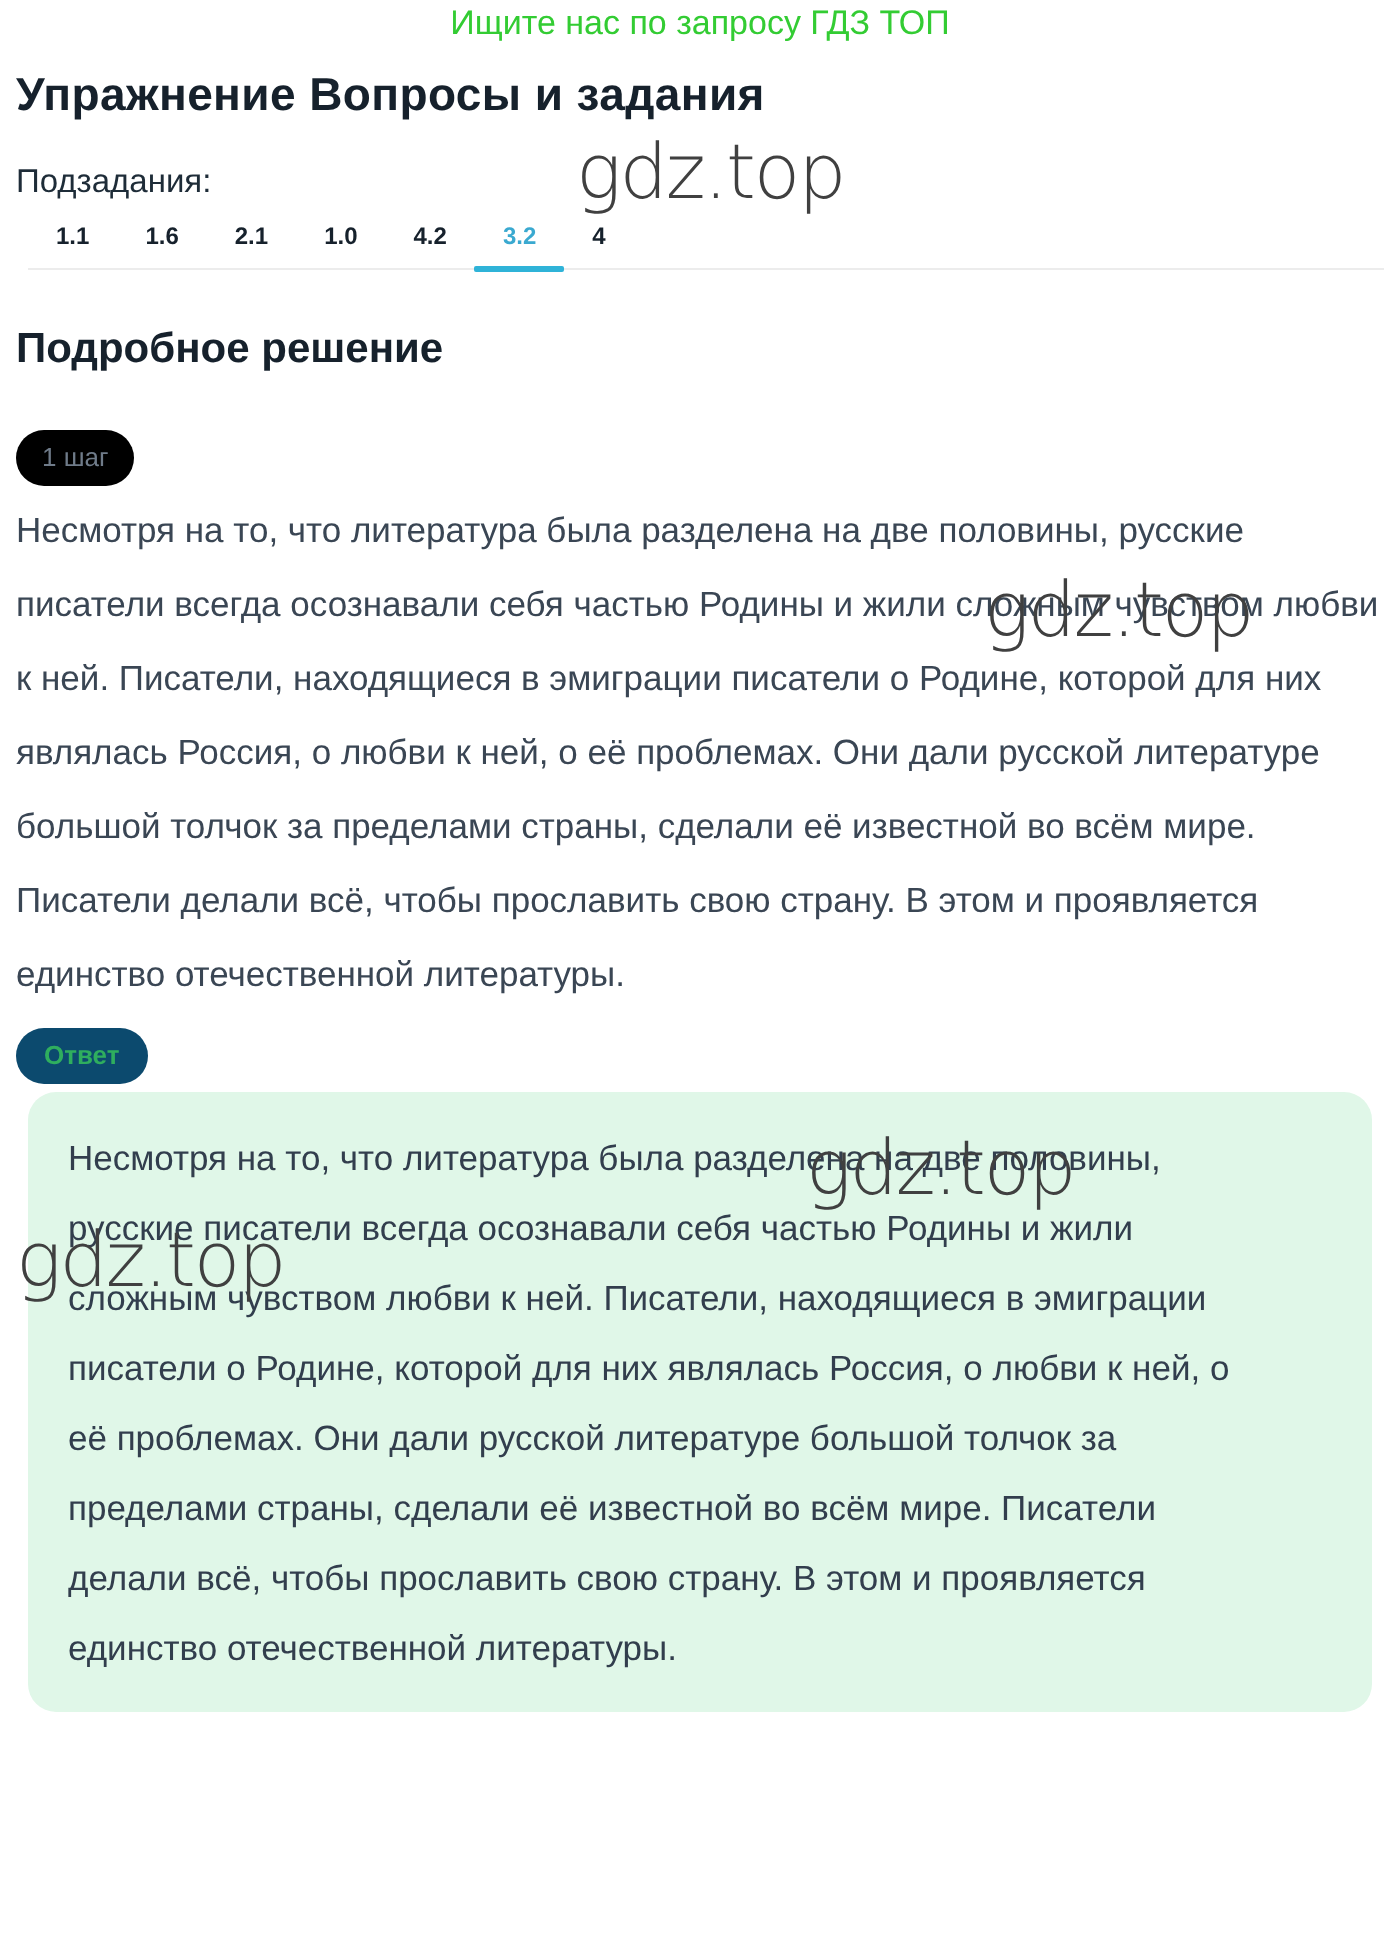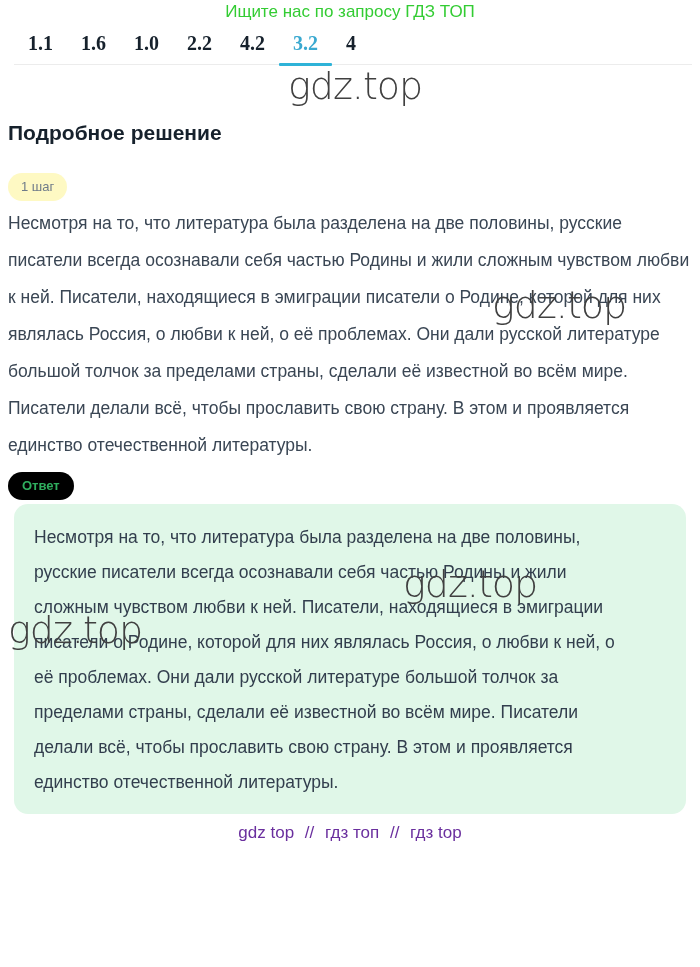--- a/index.html
+++ b/index.html
@@ -43,49 +43,48 @@
   }
   .tabs {
     display: flex;
     margin-top: 6px;
     margin-left: 6px;
     border-bottom: 1px solid #ececec;
   }
   .tab {
     position: relative;
     padding: 4px 14px 9px;
-    font-size: 20px;
+    font-size: 12px;
     font-weight: 600;
     color: #16212c;
     cursor: pointer;
     white-space: nowrap;
-    font-family: Liberation Serif, serif;
   }
   .tab--active { color: #3aa9d0; }
   .tab--active::after {
     content: "";
     position: absolute;
     left: 0; right: 0; bottom: -2px;
     height: 3px;
     background: #2fb3d8;
     border-radius: 1px;
   }
 
   
   .solution-heading {
-    margin-top: 56px;
+    margin-top: 28px;
     font-size: 21px;
     font-weight: 700;
     color: #16212c;
   }
   .step-badge {
     display: inline-block;
     margin-top: 28px;
     padding: 6px 13px 7px;
-    background: #fef9c3;
+    background: #000000;
     border-radius: 14px;
     font-size: 13px;
     color: #6f7b89;
   }
   .task-text {
     margin-top: 12px;
     font-size: 16px;
     line-height: 27px;
     color: #99a2ae;
     max-width: 672px;
@@ -96,21 +95,21 @@
     line-height: 37px;
     color: #3a4654;
     max-width: 684px;
   }
 
   
   .answer-badge {
     display: inline-block;
     margin-top: 8px;
     padding: 6px 14px 7px;
-    background: #000000;
+    background: #0c4a6e;
     border-radius: 14px;
     font-size: 13px;
     font-weight: 600;
     color: #2fae5e;
   }
   .answer-box {
     margin: 4px 6px 0;
     background: #e0f7e8;
     border-radius: 14px;
     padding: 16px 52px 14px 20px;
@@ -150,27 +149,29 @@
   .wm-4 { left: 8px;   top: 608px; }
 </style>
 </head>
 <body>
 
 <div class="page">
 
   <div class="content">
     <div class="promo">Ищите нас по запросу ГДЗ ТОП</div>
 
+    <h1 class="title">Упражнение Вопросы и задания</h1>
 
+    <div class="subtasks-label">Подзадания:</div>
 
     <div class="tabs">
       <span class="tab">1.1</span>
       <span class="tab">1.6</span>
+      <span class="tab">2.1</span>
       <span class="tab">1.0</span>
-      <span class="tab">2.2</span>
       <span class="tab">4.2</span>
       <span class="tab tab--active">3.2</span>
       <span class="tab">4</span>
     </div>
 
     <h2 class="solution-heading">Подробное решение</h2>
 
     <div>
       <span class="step-badge">1 шаг</span>
     </div>
@@ -179,27 +180,20 @@
     <p class="body-text">Несмотря на то, что литература была разделена на две половины, русские писатели всегда осознавали себя частью Родины и жили сложным чувством любви к ней. Писатели, находящиеся в эмиграции писатели о Родине, которой для них являлась Россия, о любви к ней, о её проблемах. Они дали русской литературе большой толчок за пределами страны, сделали её известной во всём мире. Писатели делали всё, чтобы прославить свою страну. В этом и проявляется единство отечественной литературы.</p>
 
     <div>
       <span class="answer-badge">Ответ</span>
     </div>
 
     <div class="answer-box">
       <p class="answer-text">Несмотря на то, что литература была разделена на две половины, русские писатели всегда осознавали себя частью Родины и жили сложным чувством любви к ней. Писатели, находящиеся в эмиграции писатели о Родине, которой для них являлась Россия, о любви к ней, о её проблемах. Они дали русской литературе большой толчок за пределами страны, сделали её известной во всём мире. Писатели делали всё, чтобы прославить свою страну. В этом и проявляется единство отечественной литературы.</p>
     </div>
 
-    <div class="footer">
-      <span class="footer-link">gdz top</span>
-      <span class="sep">//</span>
-      <span class="footer-link">гдз топ</span>
-      <span class="sep">//</span>
-      <span class="footer-link">гдз top</span>
-    </div>
   </div>
 
   <div class="watermark wm-1">gdz.top</div>
   <div class="watermark wm-2">gdz.top</div>
   <div class="watermark wm-3">gdz.top</div>
   <div class="watermark wm-4">gdz.top</div>
 
 </div>
 
 </body></html>

